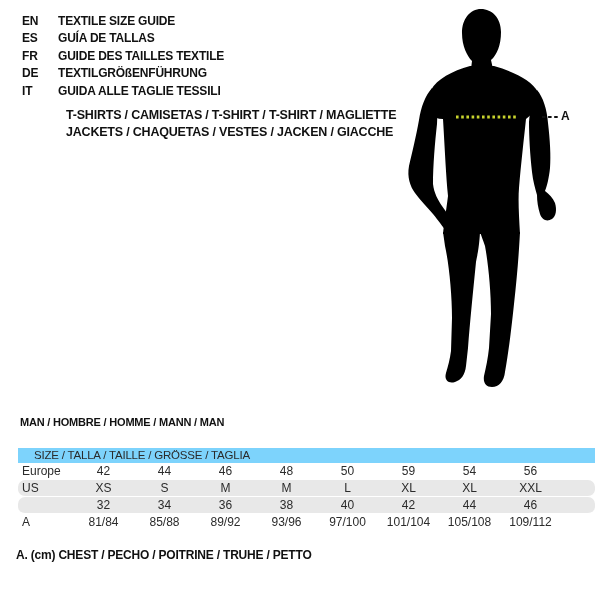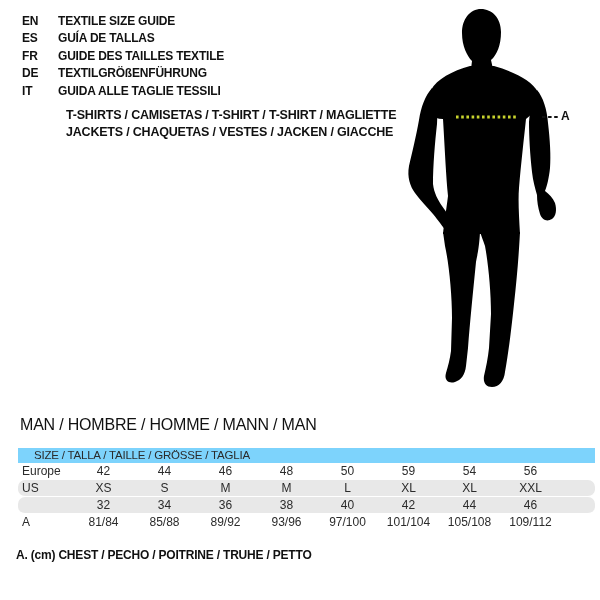--- a/index.html
+++ b/index.html
@@ -10,21 +10,21 @@
   
   .lang-block{position:absolute;left:22px;top:13px;}
   .lang-row{display:flex;font-weight:bold;font-size:12px;line-height:17.4px;letter-spacing:-0.2px;}
   .lang-code{width:36px;flex:0 0 36px;}
   
   .cats{position:absolute;left:22px;top:107px;font-weight:bold;font-size:12.5px;line-height:16.5px;letter-spacing:-0.2px;margin-left:44px;}
   
   .fig-svg{position:absolute;left:0;top:0;}
   .a-label{position:absolute;left:561px;top:109px;font-weight:bold;font-size:12px;}
   
-  .section-title{position:absolute;left:20px;top:416px;font-weight:normal;font-size:16px;letter-spacing:-0.2px;}
+  .section-title{position:absolute;left:20px;top:416px;font-weight:bold;font-size:11px;letter-spacing:-0.2px;}
   
   .size-table{position:absolute;left:18px;top:448px;width:577px;font-size:12px;color:#2b2b2b;}
   .thead{height:15px;line-height:15px;background:#7dd3fc;padding-left:16px;font-size:11.5px;letter-spacing:-0.2px;color:#2b2b2b;}
   .trow{display:grid;grid-template-columns:55px repeat(8,61px) 1fr;height:17px;line-height:16px;
         border-bottom:1px solid #fff;box-sizing:border-box;}
   .trow.shaded{background:#e8e8e8;border-radius:7px;}
   .tlabel{padding-left:4px;text-align:left;}
   .tcell{text-align:center;}
   
   .footnote{position:absolute;left:16px;top:548px;font-weight:bold;font-size:12px;letter-spacing:-0.2px;}

